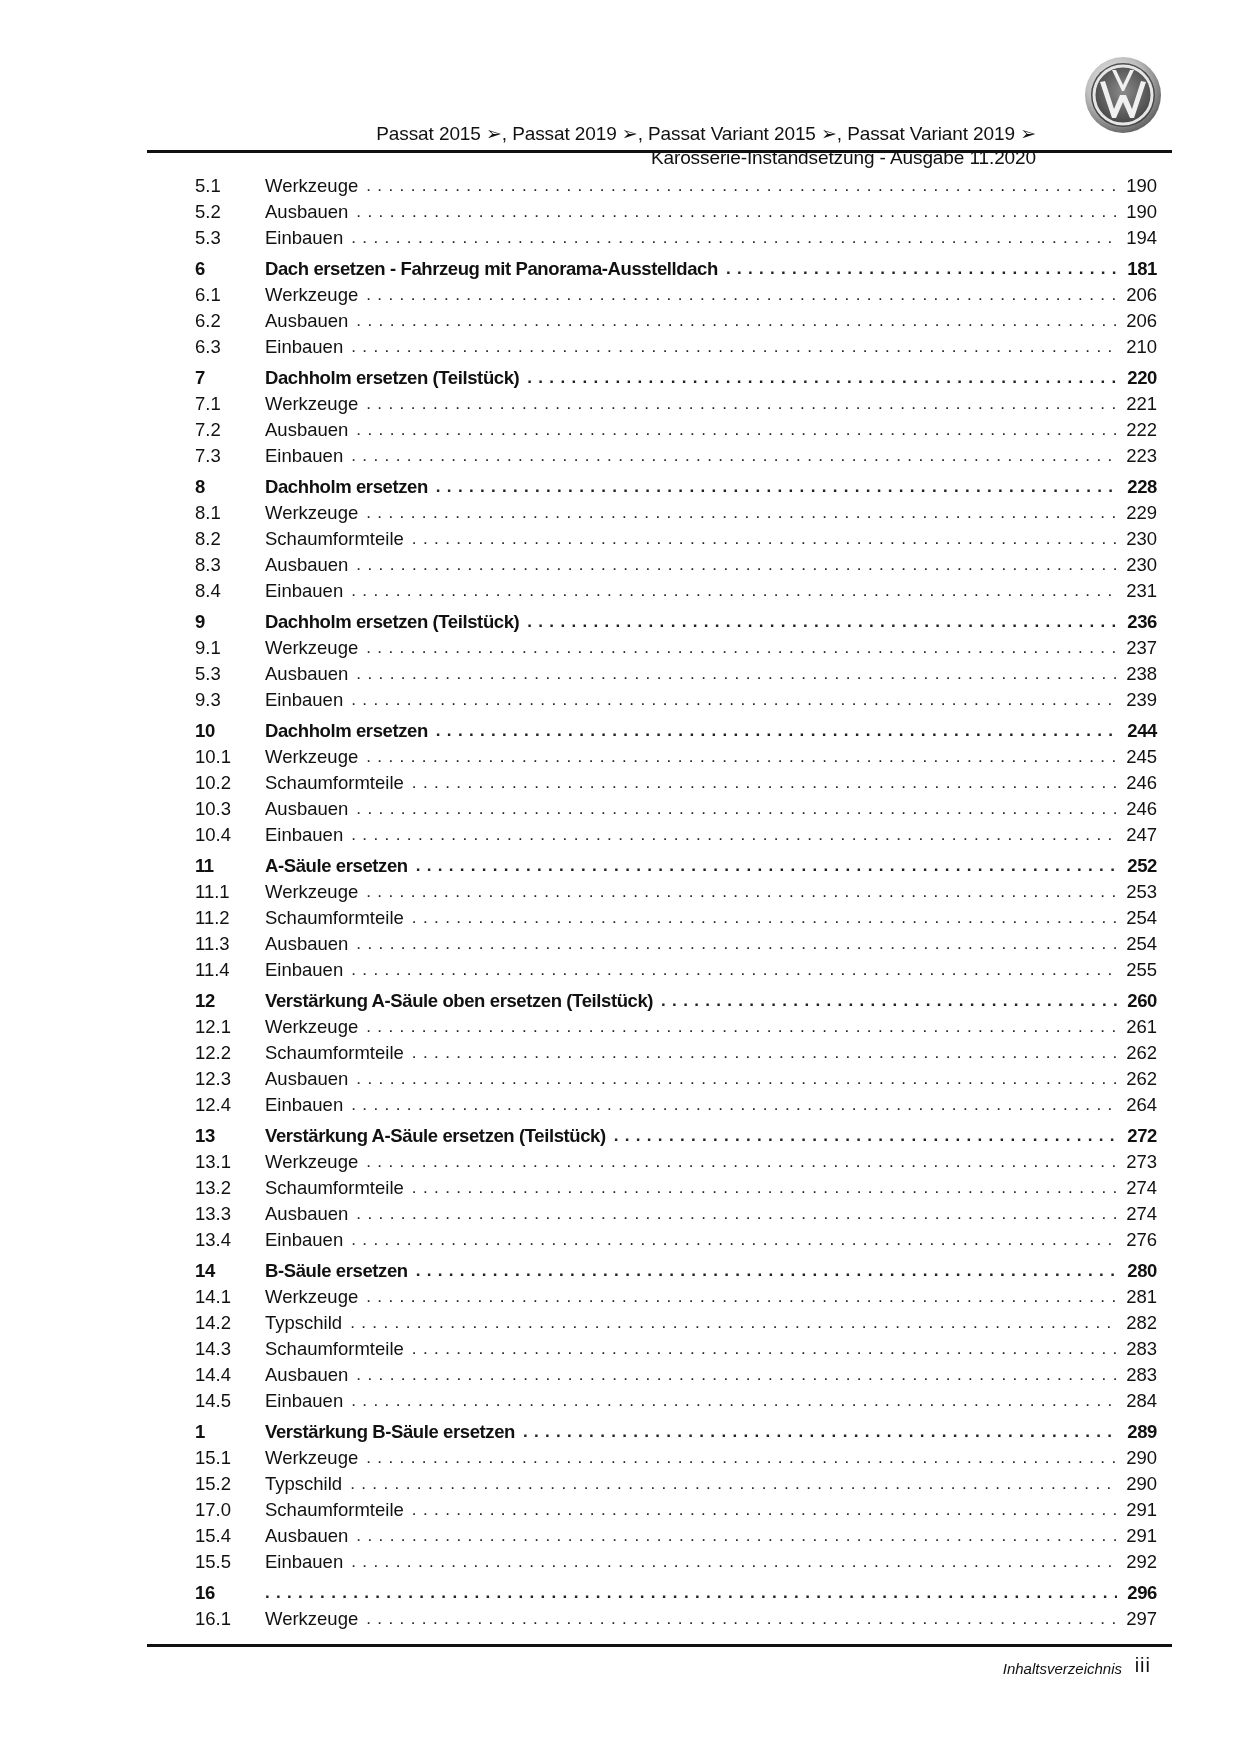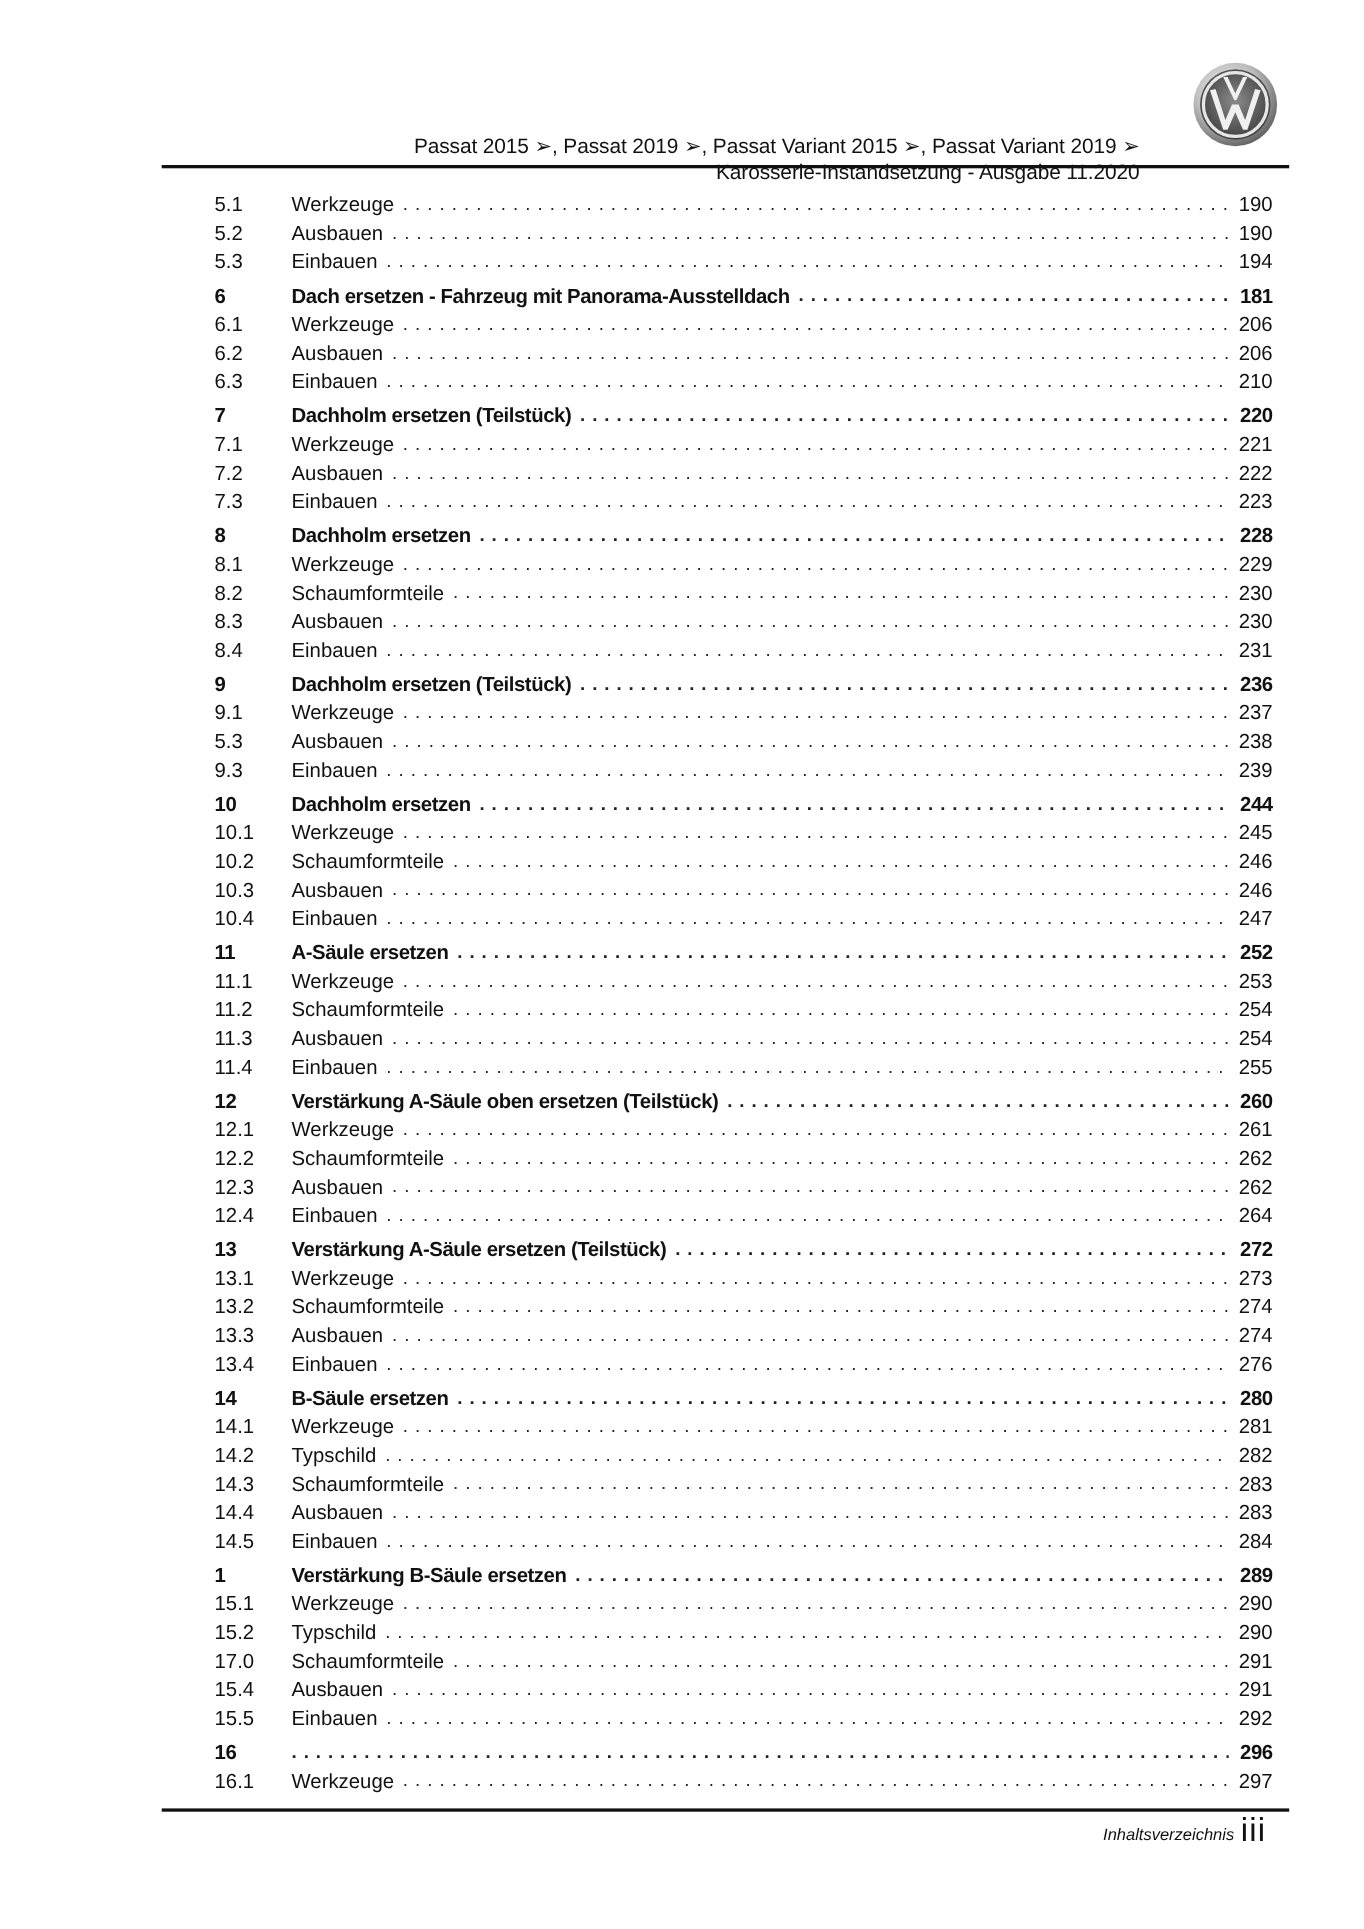--- a/index.html
+++ b/index.html
@@ -34,21 +34,21 @@
     .row .dots {
       flex: 1 1 auto; overflow: hidden; white-space: nowrap; letter-spacing: 6.4px;
       font-weight: normal; color: #222; padding-right: 6px; font-size: 17px;
     }
     .row.chapter .dots { font-weight: bold; letter-spacing: 6.3px; }
     .row .page { width: 40px; flex: 0 0 40px; text-align: right; }
     .footer-label {
       position: absolute; right: 118px; top: 1655px; font-size: 15px; line-height: 28px; font-style: italic;
     }
     .footer-page {
-      position: absolute; right: 89px; top: 1645px; font-size: 30px; line-height: 40px;
+      position: absolute; right: 89px; top: 1645px; font-size: 20px; line-height: 40px;
       letter-spacing: 1px;
     }
   </style>
 </head>
 <body>
 
 <div class="header-text">
   <div>Passat 2015 ➢, Passat 2019 ➢, Passat Variant 2015 ➢, Passat Variant 2019 ➢</div>
   <div>Karosserie-Instandsetzung - Ausgabe 11.2020</div>
 </div>

